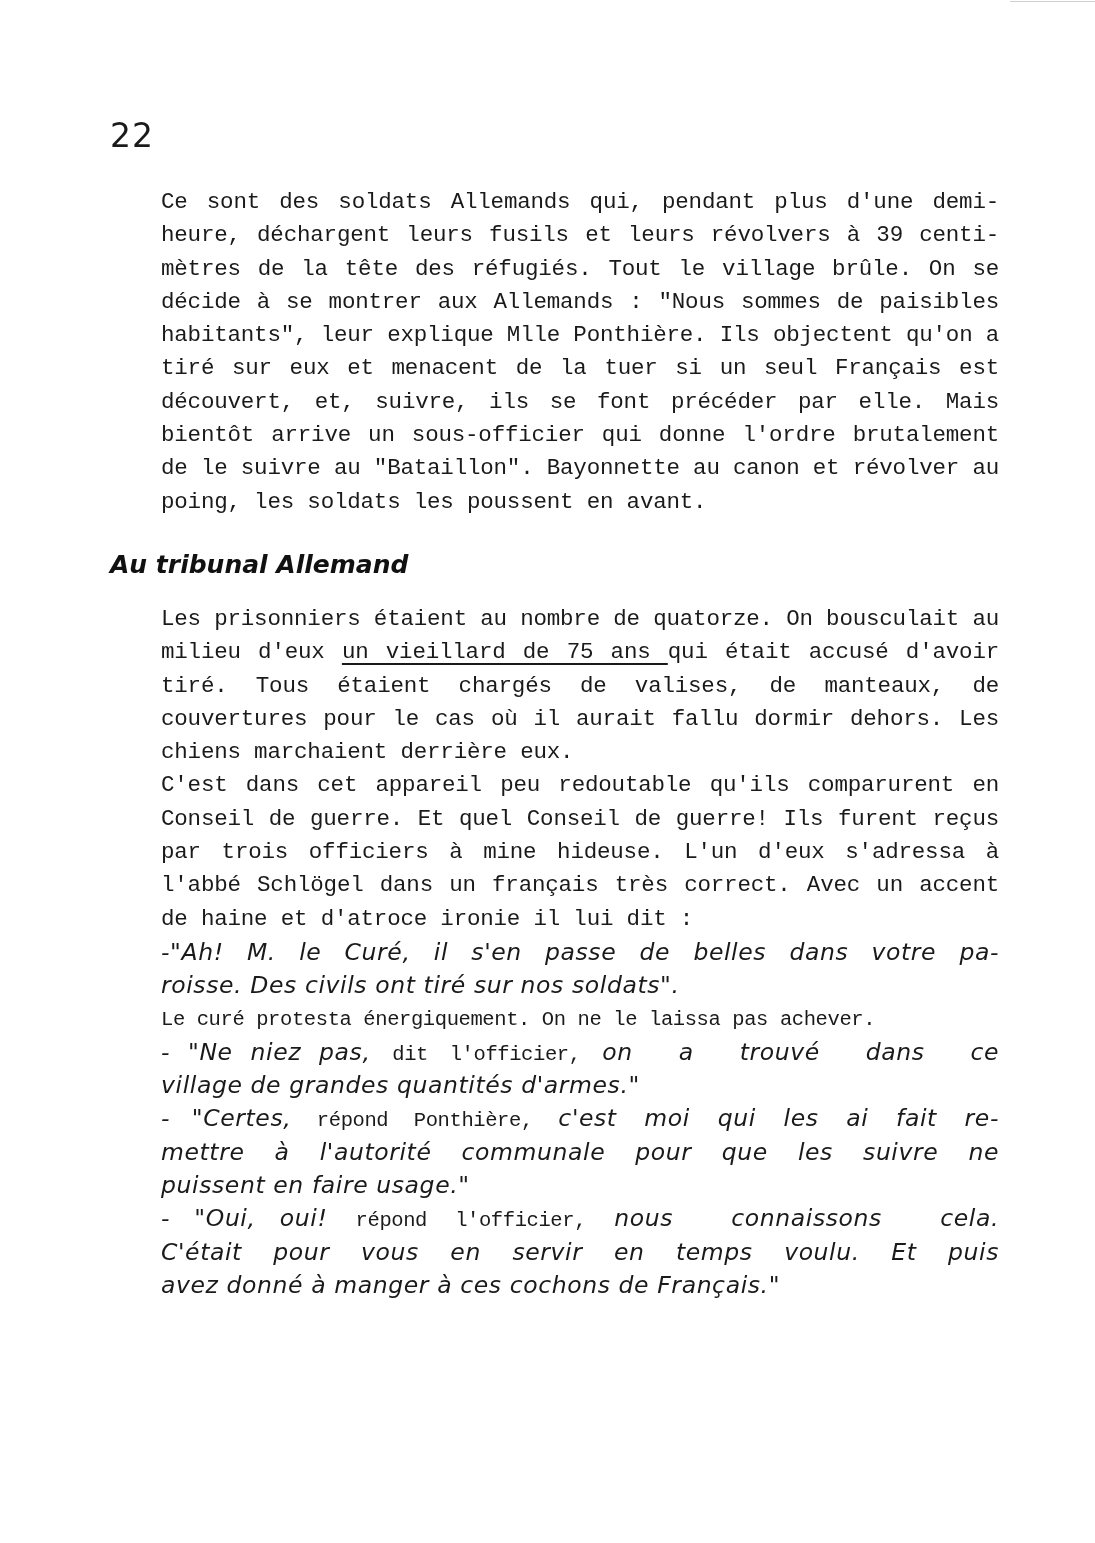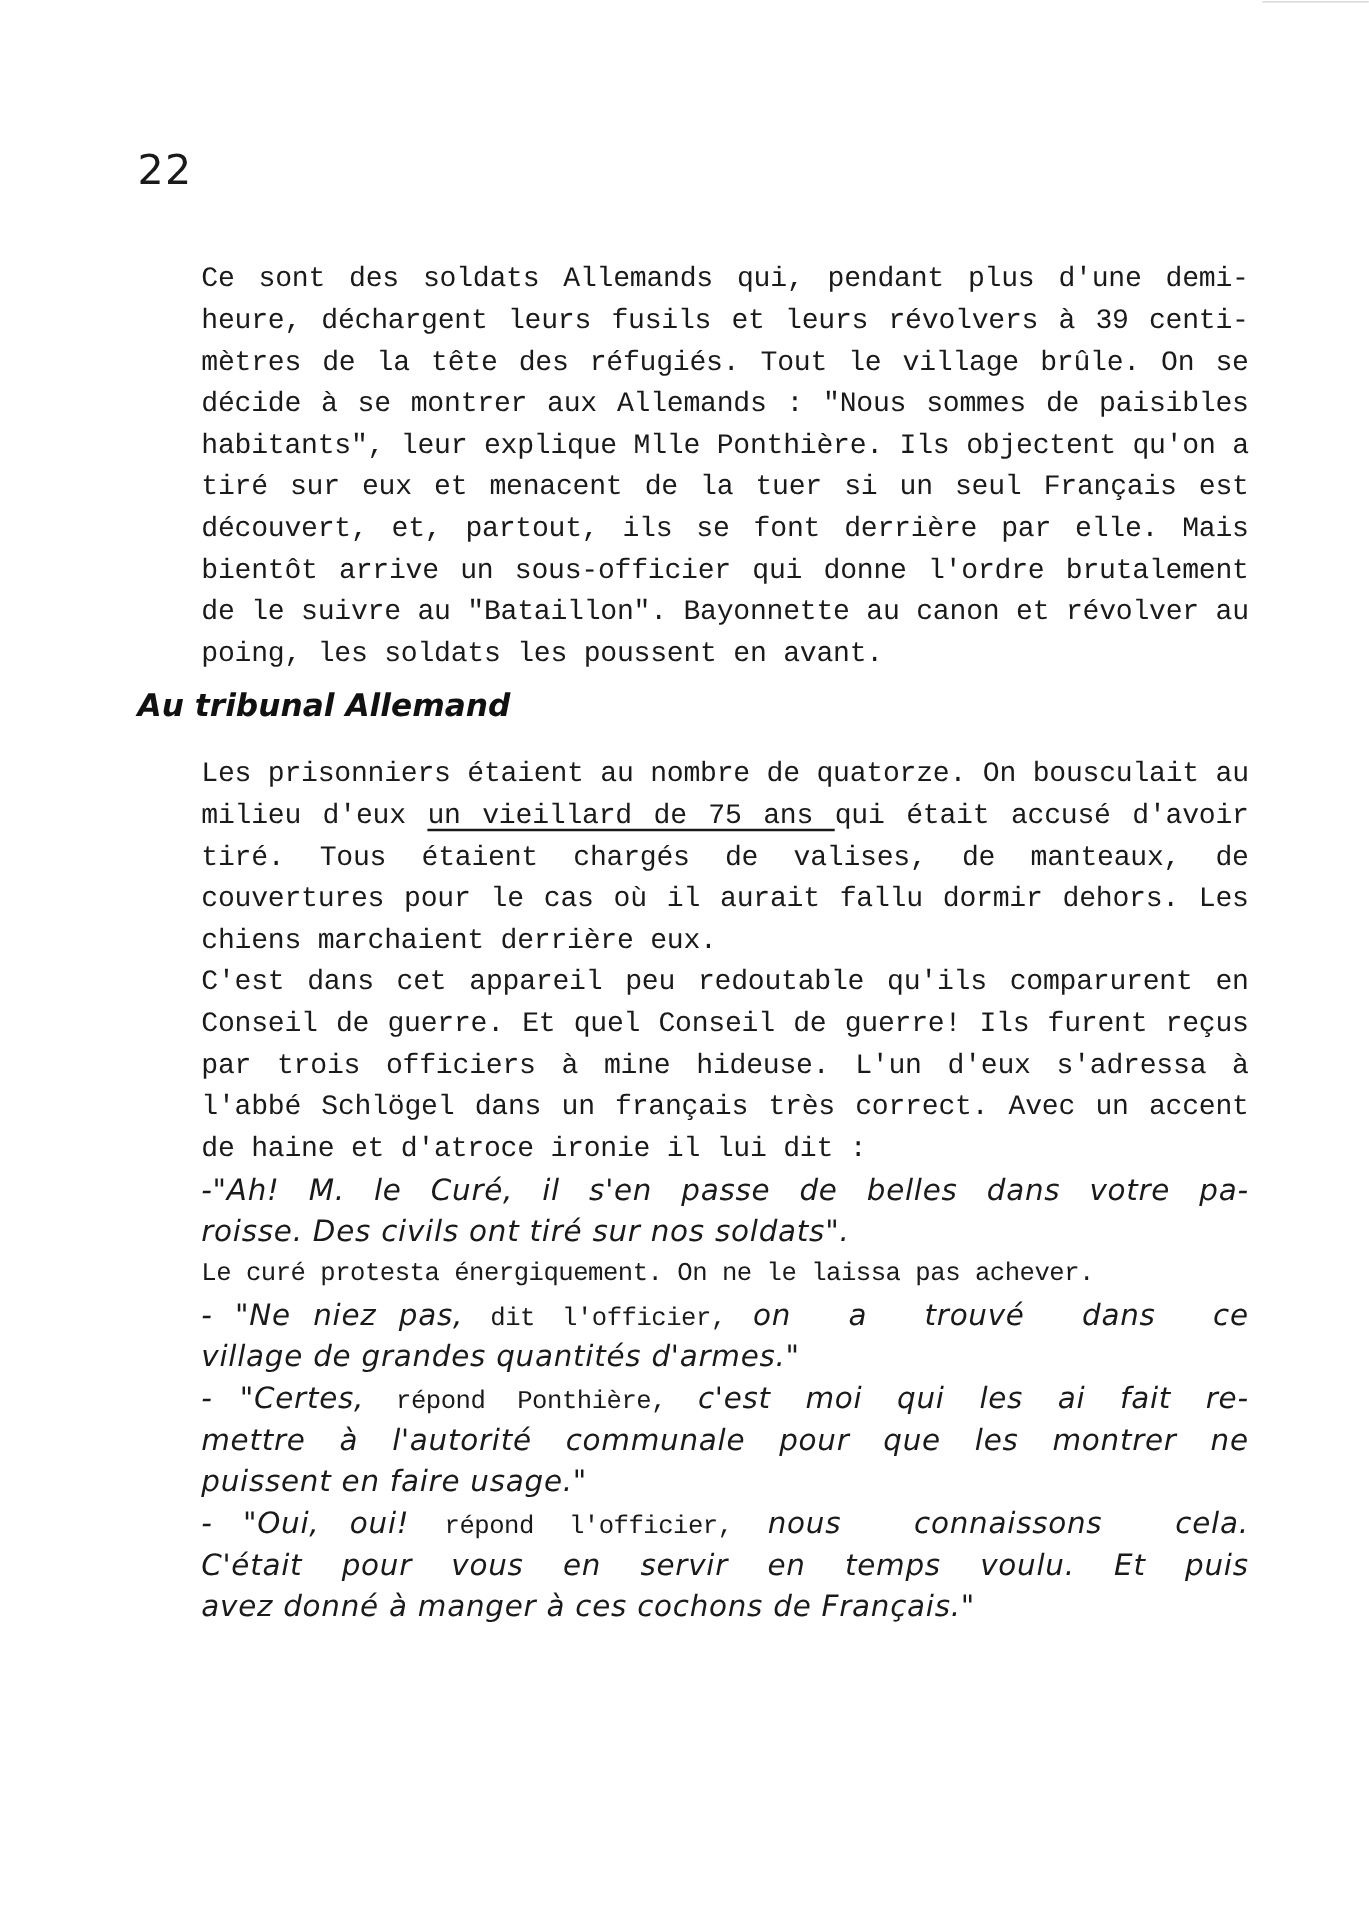--- a/index.html
+++ b/index.html
@@ -47,21 +47,21 @@
     .line {
       display: block;
       white-space: nowrap;
       text-align: justify;
       text-align-last: justify;
       height: 33.3px;
     }
     .line.last {
       text-align-last: left;
     }
-    .p1 { top: 186px; margin-top: 21px; }
+    .p1 { top: 186px; }
     .heading {
       position: absolute;
       left: 110px;
       top: 550px;
       font-family: "DejaVu Sans", sans-serif;
       font-style: italic;
       font-weight: bold;
       font-size: 25px;
       color: #111;
     }
@@ -99,21 +99,21 @@
 
 <div class="page-number">22</div>
 
 <div class="para p1 mono">
   <span class="line">Ce sont des soldats Allemands qui, pendant plus  d'une demi-</span>
   <span class="line">heure, déchargent leurs fusils et leurs révolvers à 39 centi-</span>
   <span class="line">mètres de la tête des réfugiés. Tout le village brûle. On se</span>
   <span class="line">décide à se montrer aux Allemands : "Nous sommes de paisibles</span>
   <span class="line">habitants", leur explique Mlle Ponthière. Ils objectent qu'on a</span>
   <span class="line">tiré sur eux et menacent de la tuer si un seul Français est</span>
-  <span class="line">découvert, et, partout, ils se font derrière par elle. Mais</span>
+  <span class="line">découvert, et, suivre, ils se font précéder par elle. Mais</span>
   <span class="line">bientôt arrive un sous-officier qui donne l'ordre brutalement</span>
   <span class="line">de le suivre au "Bataillon". Bayonnette au canon et révolver au</span>
   <span class="line last">poing, les soldats les poussent en avant.</span>
 </div>
 
 <div class="heading">Au tribunal Allemand</div>
 
 <div class="para p2 mono">
   <span class="line">Les prisonniers étaient au nombre de quatorze. On bousculait au</span>
   <span class="line"><span>milieu d'eux </span><span class="underlined">un vieillard de 75 ans </span><span>qui était accusé d'avoir</span></span>
@@ -127,18 +127,18 @@
   <span class="line last">de haine et d'atroce ironie il lui dit :</span>
 </div>
 
 <div class="dialog" style="top: 936px;">
   <span class="line ital">-"Ah! M. le Curé, il s'en passe de belles dans votre pa-</span>
   <span class="line last ital">roisse. Des civils ont tiré sur nos soldats".</span>
   <span class="line last small-mono">Le curé protesta énergiquement. On ne le laissa pas achever.</span>
   <span class="line"><span class="ital">- "Ne niez pas,</span><span class="small-mono"> dit l'officier, </span><span class="ital" style="word-spacing: 28px;">on a trouvé dans ce</span></span>
   <span class="line last ital">village de grandes quantités d'armes."</span>
   <span class="line"><span class="ital">- "Certes,</span><span class="small-mono"> répond Ponthière, </span><span class="ital" style="word-spacing: 6px;">c'est moi qui les ai fait re-</span></span>
-  <span class="line ital">mettre à l'autorité communale pour que les montrer ne</span>
+  <span class="line ital">mettre à l'autorité communale pour que les suivre ne</span>
   <span class="line last ital">puissent en faire usage."</span>
   <span class="line"><span class="ital">- "Oui, oui!</span><span class="small-mono"> répond l'officier, </span><span class="ital" style="word-spacing: 34px;">nous connaissons cela.</span></span>
   <span class="line ital">C'était pour vous en servir en temps voulu. Et puis</span>
   <span class="line last ital">avez donné à manger à ces cochons de Français."</span>
 </div>
 
 </body></html>

